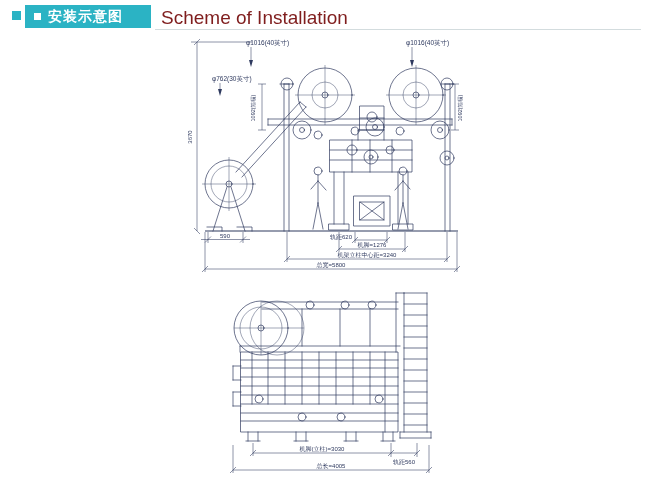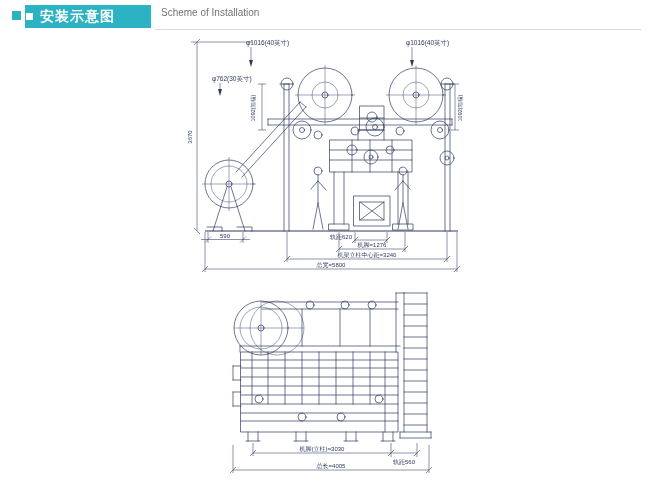--- a/index.html
+++ b/index.html
@@ -5,25 +5,25 @@
   html,body { margin:0; padding:0; }
   body {
     width:647px; height:498px; position:relative; overflow:hidden;
     background:#ffffff; font-family:"Liberation Sans", sans-serif;
   }
   
   .outer-sq { position:absolute; left:12px; top:11px; width:9px; height:9px; background:#2bb3c4; }
   .banner {
     position:absolute; left:25px; top:5px; height:23px; width:126px;
     background:#2bb3c4; display:flex; align-items:center; gap:7px;
-    padding-left:1px; box-sizing:border-box;
+    padding-left:9px; box-sizing:border-box;
   }
   .bullet-sq { width:7px; height:7px; background:#ffffff; flex:0 0 auto; }
   .banner .cn { color:#ffffff; font-weight:bold; font-size:14px; letter-spacing:1px; white-space:nowrap; }
-  .en-title { position:absolute; left:161px; top:7px; font-size:10px; color:#737373; white-space:nowrap; }
+  .en-title { position:absolute; left:161px; top:7px; font-size:19px; color:#7f1d1d; white-space:nowrap; }
   .header-rule { position:absolute; left:155px; right:6px; top:29px; height:1px; background:#d3dcde; }
   
   svg.drawing { position:absolute; left:0; top:0; }
   .ln   { stroke:#2f3a5f; stroke-width:0.7;  fill:none; stroke-linecap:square; }
   .thin { stroke:#2f3a5f; stroke-width:0.45; fill:none; }
   .thick{ stroke:#2f3a5f; stroke-width:1.2;  fill:none; }
   .dim  { stroke:#2f3a5f; stroke-width:0.55; fill:none; }
   .fillc{ fill:#2f3a5f; stroke:none; }
   svg text { fill:#2f3a5f; font-family:"Liberation Sans", sans-serif; }
   .t55 { font-size:5.5px; } .t6 { font-size:6px; } .t65 { font-size:6.5px; }

